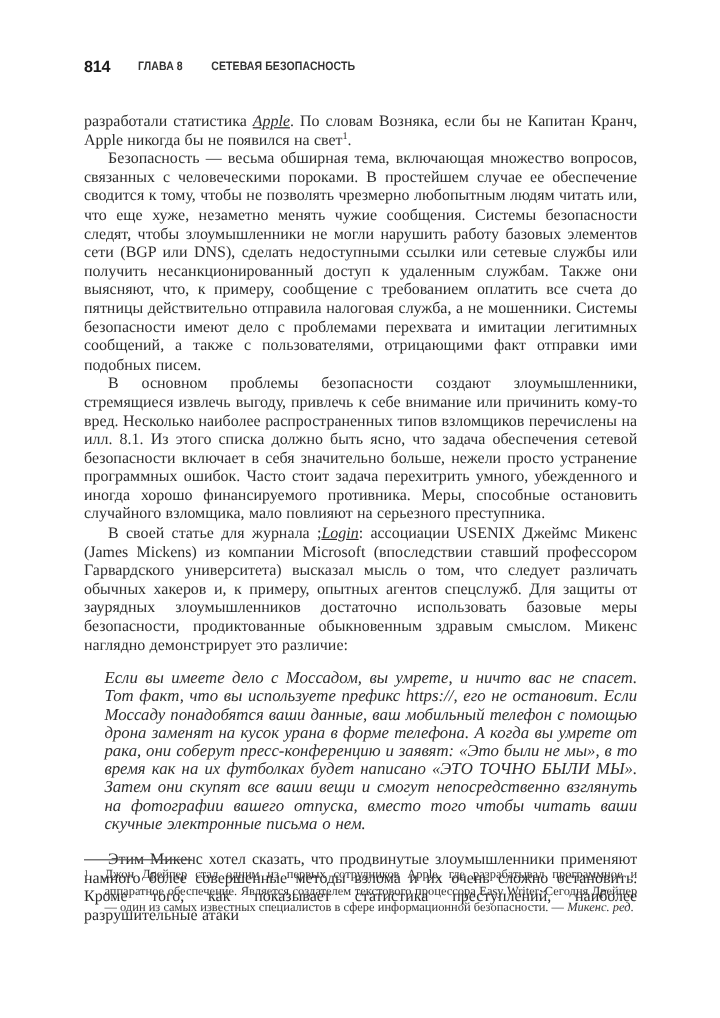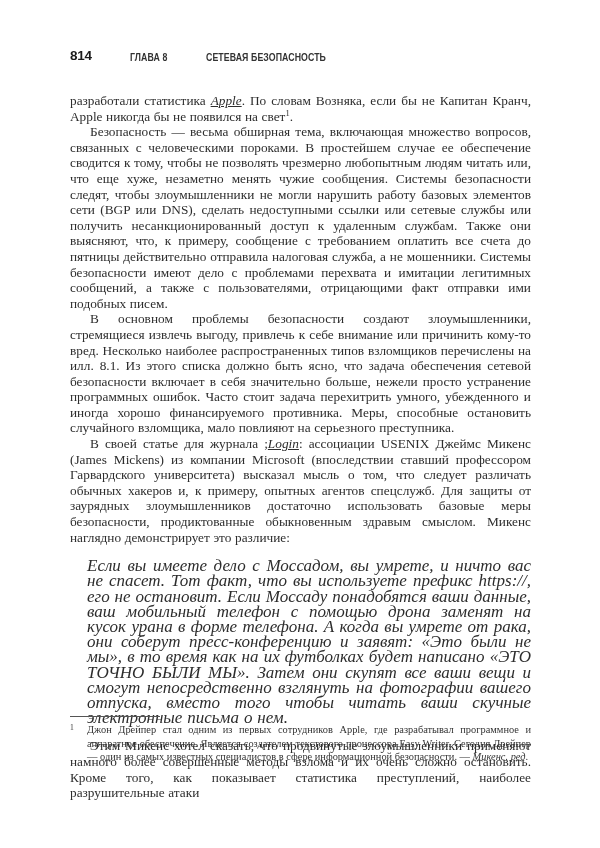--- a/index.html
+++ b/index.html
@@ -17,22 +17,22 @@
     font-family: "Liberation Serif", "DejaVu Serif", serif;
     color: #2d2d2d;
   }
 
   
   .running-head {
     position: absolute;
     left: 70px;
     top: 48px;
     display: flex;
-    align-items: flex-end;
-    gap: 15px;
+    align-items: center;
+    gap: 0;
     white-space: nowrap;
   }
   .folio {
     font-family: "Liberation Sans", "DejaVu Sans", sans-serif;
     font-weight: bold;
     font-size: 13.5px;
     letter-spacing: -0.2px;
     color: #1c1c1c;
   }
   .chapter-label {
@@ -91,21 +91,21 @@
     margin: 0;
     padding: 0;
     margin-left: 17px;
     margin-top: 13px;
     margin-bottom: 13px;
     width: 444px;
   }
   blockquote.quote p {
     margin: 0;
     font-style: italic;
-    font-size: 17px;
+    font-size: 14px;
     line-height: 15.2px;
     text-align: justify;
     word-spacing: 0.04em;
   }
 
   
   .footnote-area {
     position: absolute;
     left: 70px;
     top: 716px;

